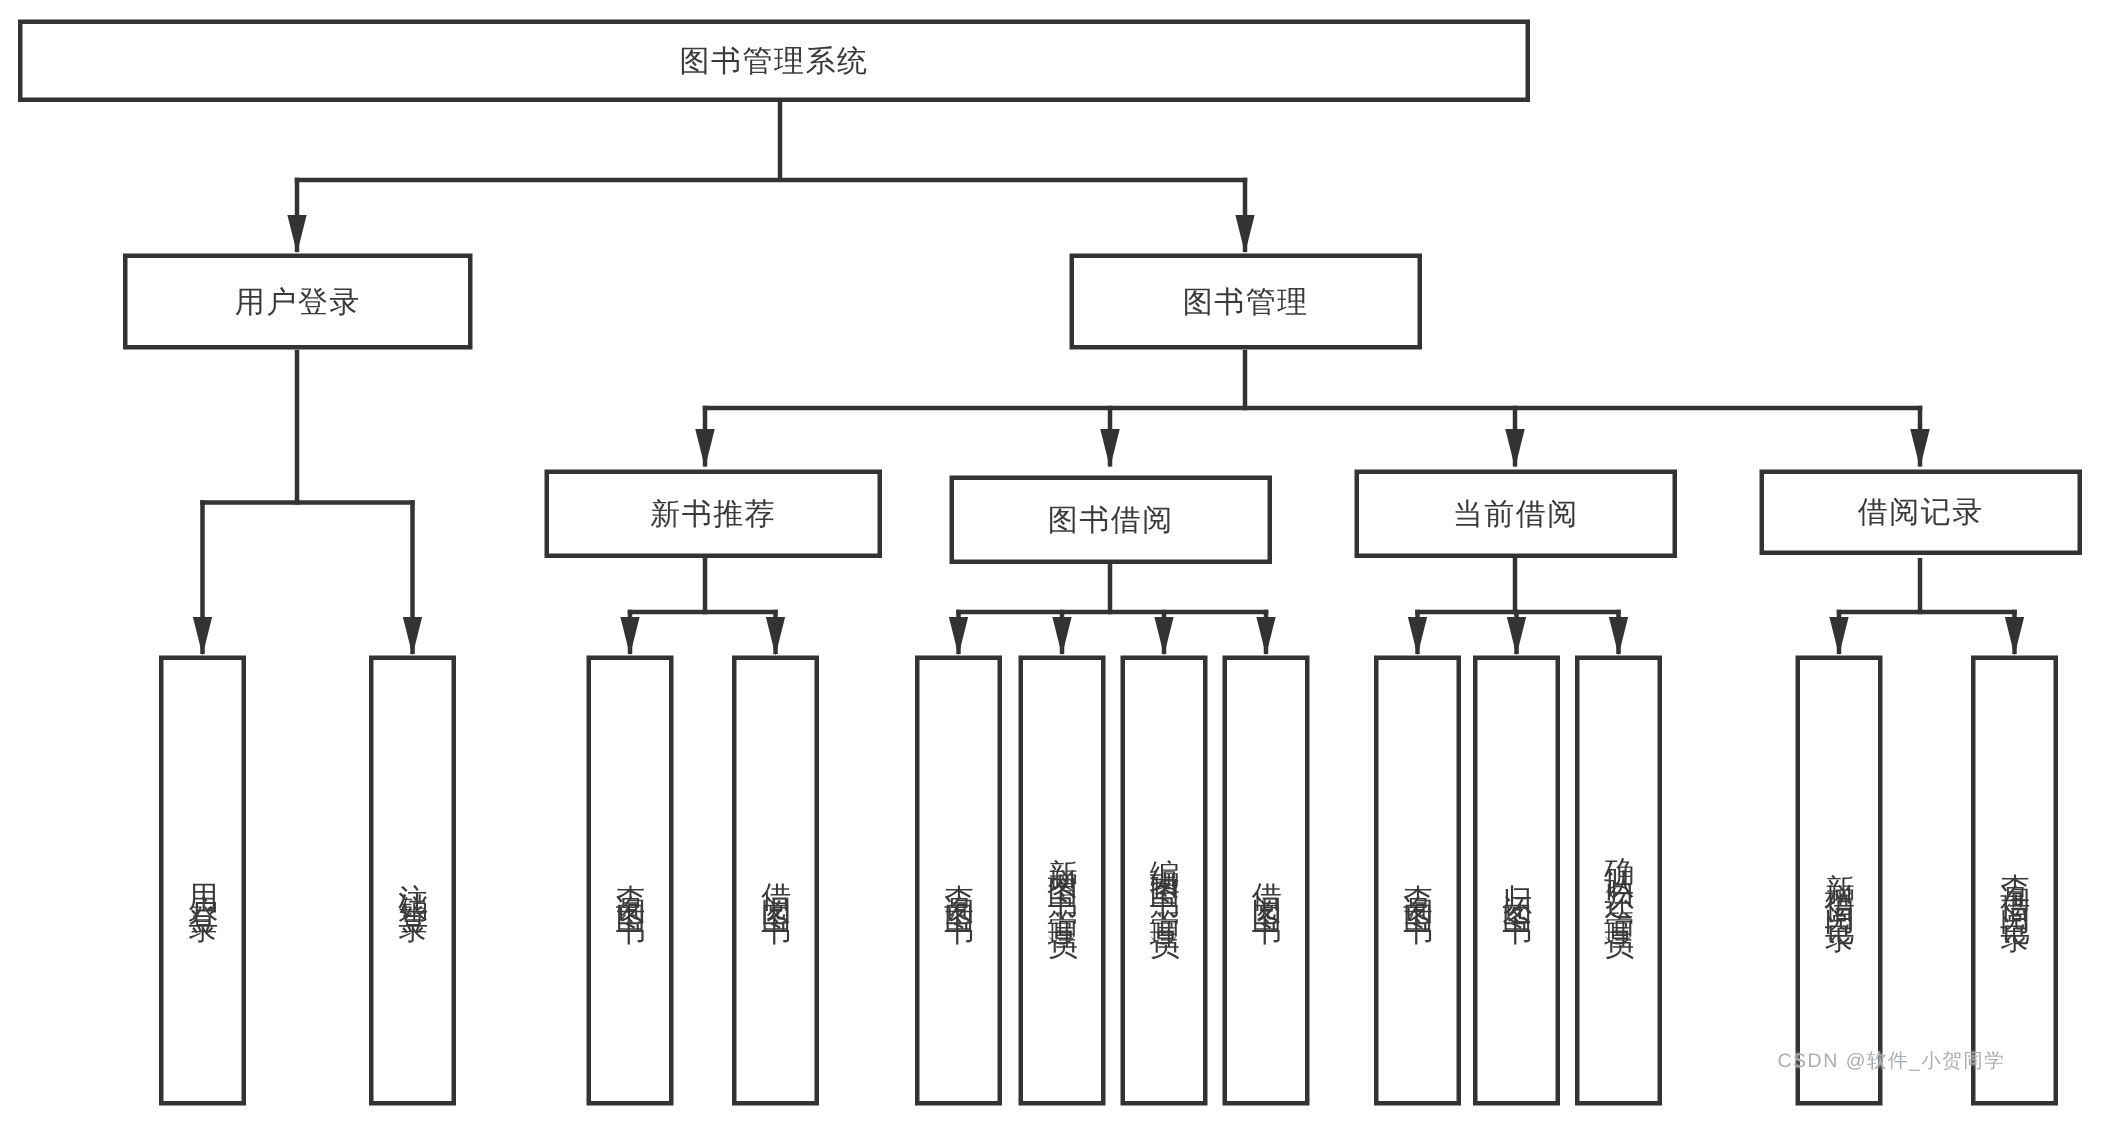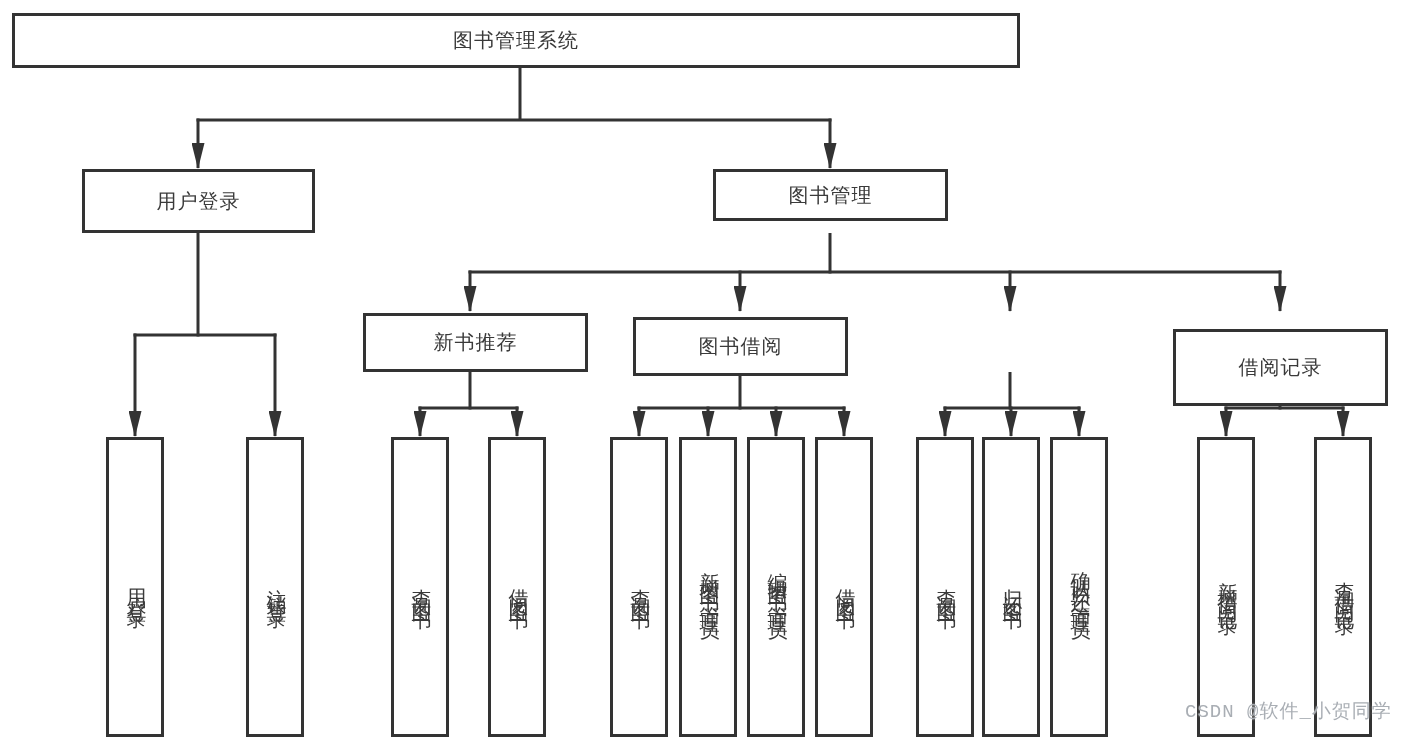--- a/index.html
+++ b/index.html
@@ -1,45 +1,45 @@
 <!DOCTYPE html>
 <html><head>
 <meta charset="utf-8">
 <style>
   html,body{margin:0;padding:0;background:#ffffff;}
   .stage{
     position:relative;width:1405px;height:747px;background:#ffffff;
-    font-family:Liberation Mono, monospace;overflow:hidden;
+    font-family:Liberation Sans, sans-serif;overflow:hidden;
   }
   svg.wires{position:absolute;left:0;top:0;z-index:1;}
   .node{
     position:absolute;box-sizing:border-box;border:3px solid #333333;background:#ffffff;
     display:flex;align-items:center;justify-content:center;
     color:#3a3a3a;font-size:20px;letter-spacing:1px;z-index:2;
   }
   .vtext{
     writing-mode:vertical-rl;text-orientation:mixed;
     letter-spacing:7px;line-height:1;font-size:20px;color:#3a3a3a;
   }
   
   .n-root{left:12px;top:13px;width:1008px;height:55px}
   .n-l2a{left:82px;top:169px;width:233px;height:64px}
-  .n-l2b{left:713px;top:169px;width:235px;height:52px}
+  .n-l2b{left:713px;top:169px;width:235px;height:64px}
   .n-l3a{left:363px;top:313px;width:225px;height:59px}
   .n-l3b{left:633px;top:317px;width:215px;height:59px}
   .n-l3c{left:903px;top:313px;width:215px;height:59px}
-  .n-l3d{left:1173px;top:329px;width:215px;height:77px}
+  .n-l3d{left:1173px;top:313px;width:215px;height:57px}
   .leaf{top:437px;width:58px;height:300px}
   .n-f1{left:106px}.n-f2{left:246px}.n-f3{left:391px}.n-f4{left:488px}
   .n-f5{left:610px}.n-f6{left:679px}.n-f7{left:747px}.n-f8{left:815px}
   .n-f9{left:916px}.n-f10{left:982px}.n-f11{left:1050px}
   .n-f12{left:1197px}.n-f13{left:1314px}
   .watermark{
     position:absolute;left:1185px;top:698px;z-index:3;
-    font-size:19px;color:#a9aeb4;letter-spacing:1px;white-space:nowrap;
+    font-size:13px;color:#a9aeb4;letter-spacing:1px;white-space:nowrap;
     text-shadow:0 0 2px #ffffff;
   }
 </style>
 </head>
 <body>
 
 <div class="stage">
 
   <svg class="wires" width="1405" height="747" stroke="#333333" stroke-width="3" fill="none">
     <defs>
@@ -103,20 +103,21 @@
     </g>
   </svg>
 
   <div class="node n-root">图书管理系统</div>
 
   <div class="node n-l2a">用户登录</div>
   <div class="node n-l2b">图书管理</div>
 
   <div class="node n-l3a">新书推荐</div>
   <div class="node n-l3b">图书借阅</div>
+  <div class="node n-l3c">当前借阅</div>
   <div class="node n-l3d">借阅记录</div>
 
   <div class="node leaf n-f1">
     <span class="vtext">用户登录</span>
   </div>
   <div class="node leaf n-f2">
     <span class="vtext">注销登录</span>
   </div>
 
   <div class="node leaf n-f3">

